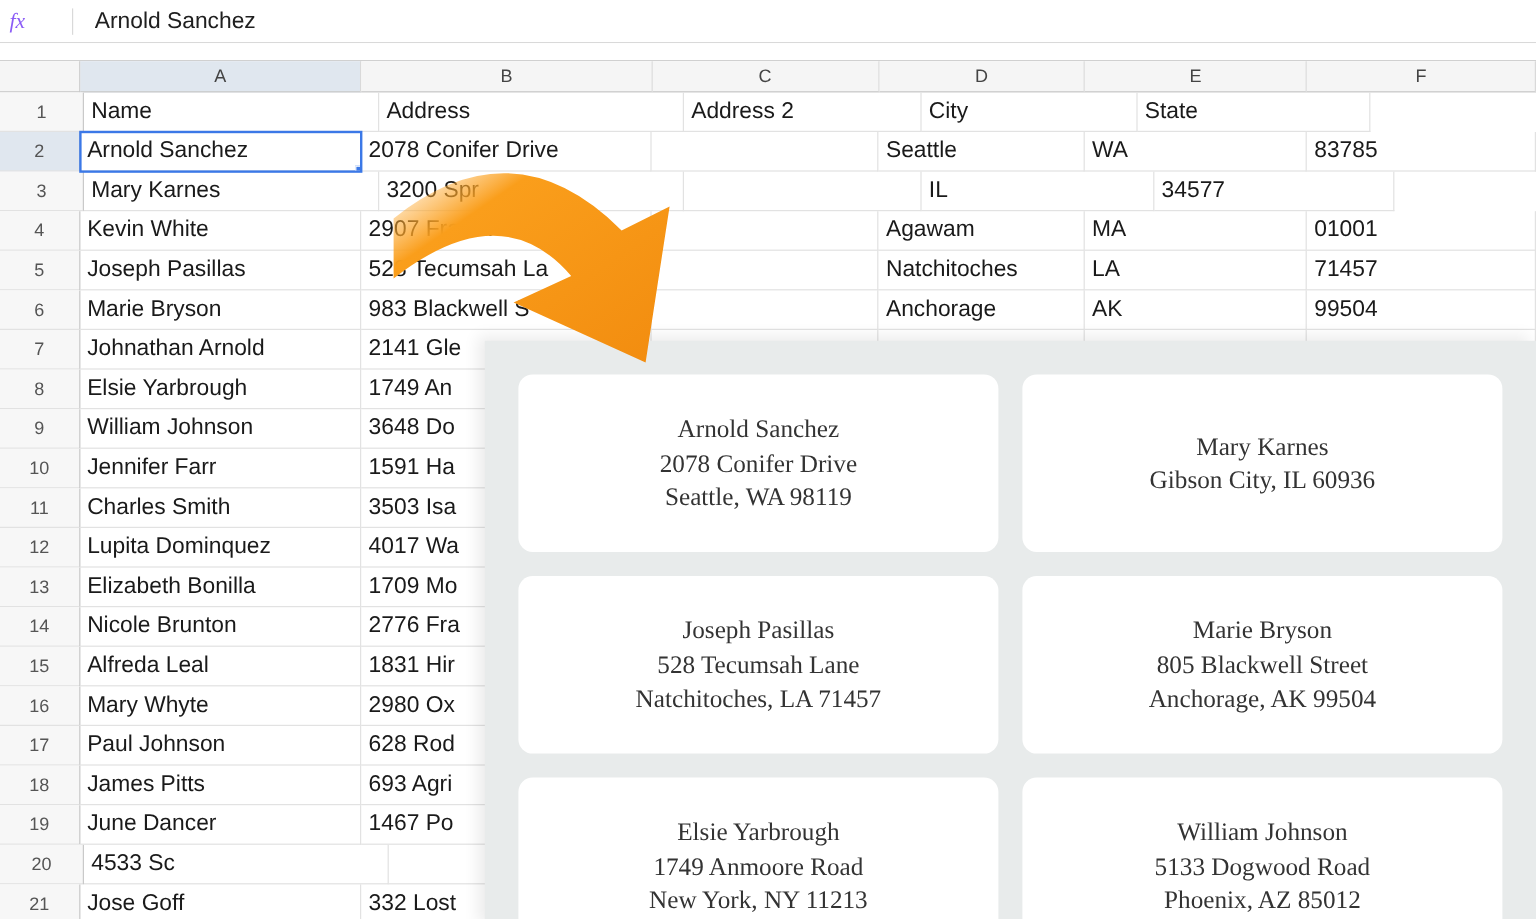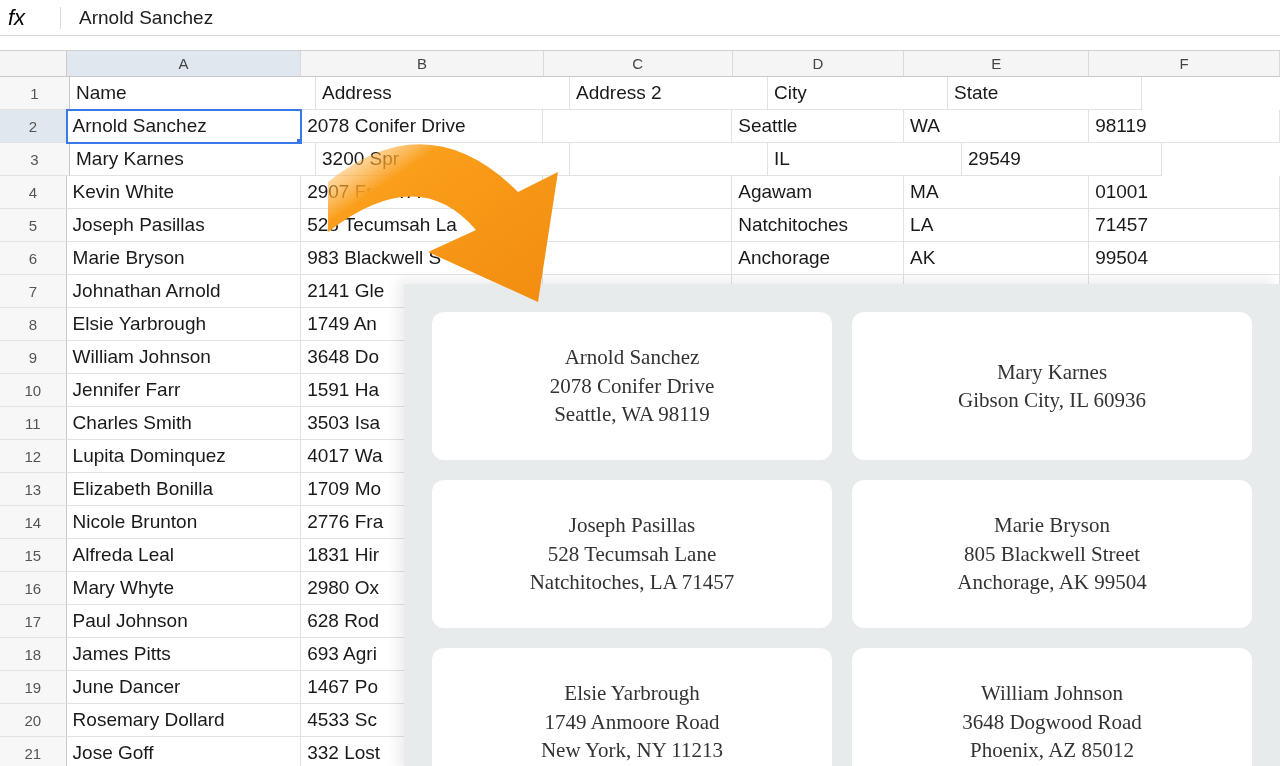--- a/index.html
+++ b/index.html
@@ -18,23 +18,23 @@
   
   .fbar {
     height: 36px;
     border-bottom: 1px solid #d9d9d9;
     display: flex;
     align-items: center;
     padding-left: 8px;
   }
   .fbar .fx {
     font-style: italic;
-    font-family: Liberation Sans, sans-serif;
-    font-size: 22px;
-    color: #000000;
+    font-family: Liberation Serif, serif;
+    font-size: 18px;
+    color: #8b5cf6;
     width: 52px;
   }
   .fbar .divider {
     width: 1px;
     height: 22px;
     background: #d9d9d9;
     margin-right: 16px;
   }
   .fbar .formula-input {
     border: none;
@@ -199,29 +199,29 @@
         <div class="cell cD">City</div>
         <div class="cell cE">State</div>
       </div>
       <div class="row">
         <div class="rh active">2</div>
         <div class="cell cA selected">Arnold Sanchez<div class="sel-handle"></div></div>
         <div class="cell cB">2078 Conifer Drive</div>
         <div class="cell cC"></div>
         <div class="cell cD">Seattle</div>
         <div class="cell cE">WA</div>
-        <div class="cell cF">98119</div>
+        <div class="cell cF">83785</div>
       </div>
       <div class="row">
         <div class="rh">3</div>
         <div class="cell cA">Mary Karnes</div>
         <div class="cell cB">3200 Spr</div>
         <div class="cell cC"></div>
         <div class="cell cE">IL</div>
-        <div class="cell cF">29549</div>
+        <div class="cell cF">34577</div>
       </div>
       <div class="row">
         <div class="rh">4</div>
         <div class="cell cA">Kevin White</div>
         <div class="cell cB">2907 Frank A</div>
         <div class="cell cC"></div>
         <div class="cell cD">Agawam</div>
         <div class="cell cE">MA</div>
         <div class="cell cF">01001</div>
       </div>
@@ -355,21 +355,20 @@
         <div class="rh">19</div>
         <div class="cell cA">June Dancer</div>
         <div class="cell cB">1467 Po</div>
         <div class="cell cC"></div>
         <div class="cell cD"></div>
         <div class="cell cE"></div>
         <div class="cell cF"></div>
       </div>
       <div class="row">
         <div class="rh">20</div>
-        <div class="cell cA">Rosemary Dollard</div>
         <div class="cell cB">4533 Sc</div>
         <div class="cell cC"></div>
         <div class="cell cD"></div>
         <div class="cell cE"></div>
         <div class="cell cF"></div>
       </div>
       <div class="row">
         <div class="rh">21</div>
         <div class="cell cA">Jose Goff</div>
         <div class="cell cB">332 Lost</div>
@@ -421,16 +420,16 @@
       <div>805 Blackwell Street</div>
       <div>Anchorage, AK 99504</div>
     </div>
     <div class="label-card">
       <div>Elsie Yarbrough</div>
       <div>1749 Anmoore Road</div>
       <div>New York, NY 11213</div>
     </div>
     <div class="label-card">
       <div>William Johnson</div>
-      <div>3648 Dogwood Road</div>
+      <div>5133 Dogwood Road</div>
       <div>Phoenix, AZ 85012</div>
     </div>
   </div>
 
 </body></html>

